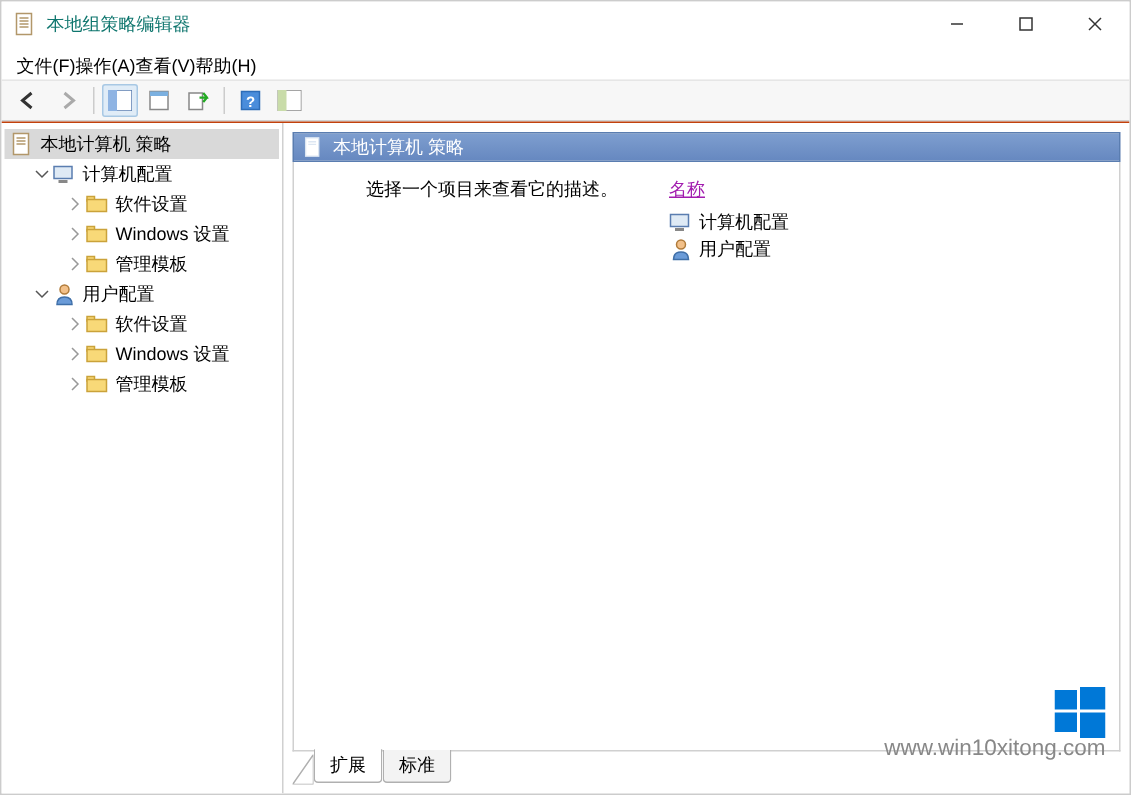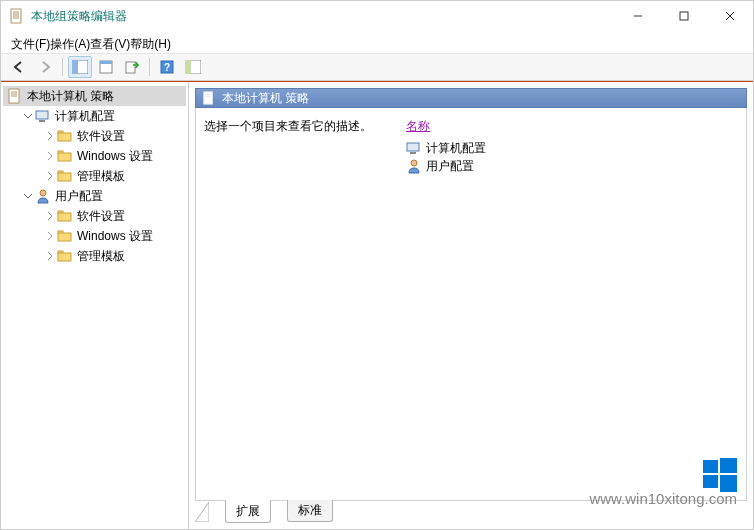--- a/index.html
+++ b/index.html
@@ -110,20 +110,21 @@
   }
   .content-header .hdr-icon { width:14px;height:14px;margin-right:6px; }
   .content-body {
     flex:1;
     display:flex;
     margin: 0 6px 0 6px;
     border-left:1px solid #d0d0d0;
     border-right:1px solid #d0d0d0;
     border-bottom:1px solid #d0d0d0;
     background:#fff;
+    padding-left:40px;
   }
   .desc-col {
     width: 200px;
     padding: 10px 8px;
     color:#000;
   }
   .list-col {
     flex:1;
     padding: 6px 8px;
   }
@@ -136,23 +137,23 @@
     display:flex;
     align-items:center;
     height:18px;
     padding: 1px 2px;
   }
   .list-item .li-icon { width:16px;height:16px;margin-right:4px; }
   
   .tabs {
     height: 22px;
     display:flex;
-    align-items:center;
+    align-items:flex-end;
     margin: 0 6px 6px 6px;
-    gap:16px;
+    gap:0;
     font-family:Liberation Serif, serif;
   }
   .tab {
     padding: 2px 10px;
     border:1px solid #b0b0b0;
     border-top:none;
     background:#f3f3f3;
     font-size:12px;
     position:relative;
     top:-1px;

